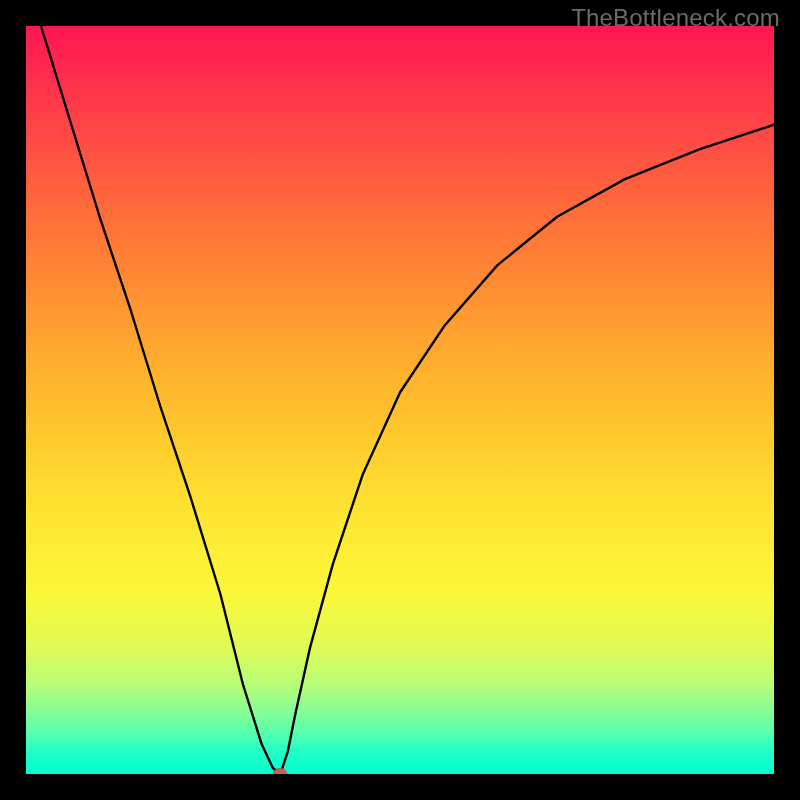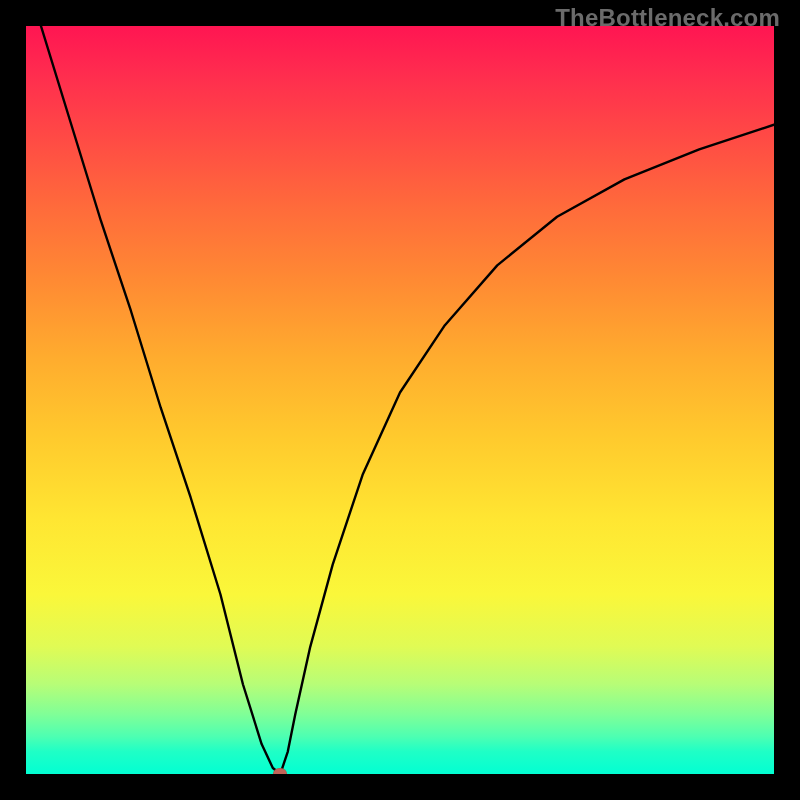--- a/index.html
+++ b/index.html
@@ -9,21 +9,21 @@
     height: 800px;
     background: #000;
     position: relative;
   }
   .watermark {
     position: absolute;
     top: 4px;
     right: 20px;
     font-family: Arial, Helvetica, sans-serif;
     font-size: 24px;
-    font-weight: 700;
+    font-weight: 400;
     color: #6b6b6b;
     letter-spacing: 0.2px;
   }
   .plot-area {
     position: absolute;
     top: 26px;
     left: 26px;
     width: 748px;
     height: 748px;
     background: linear-gradient(to bottom,

